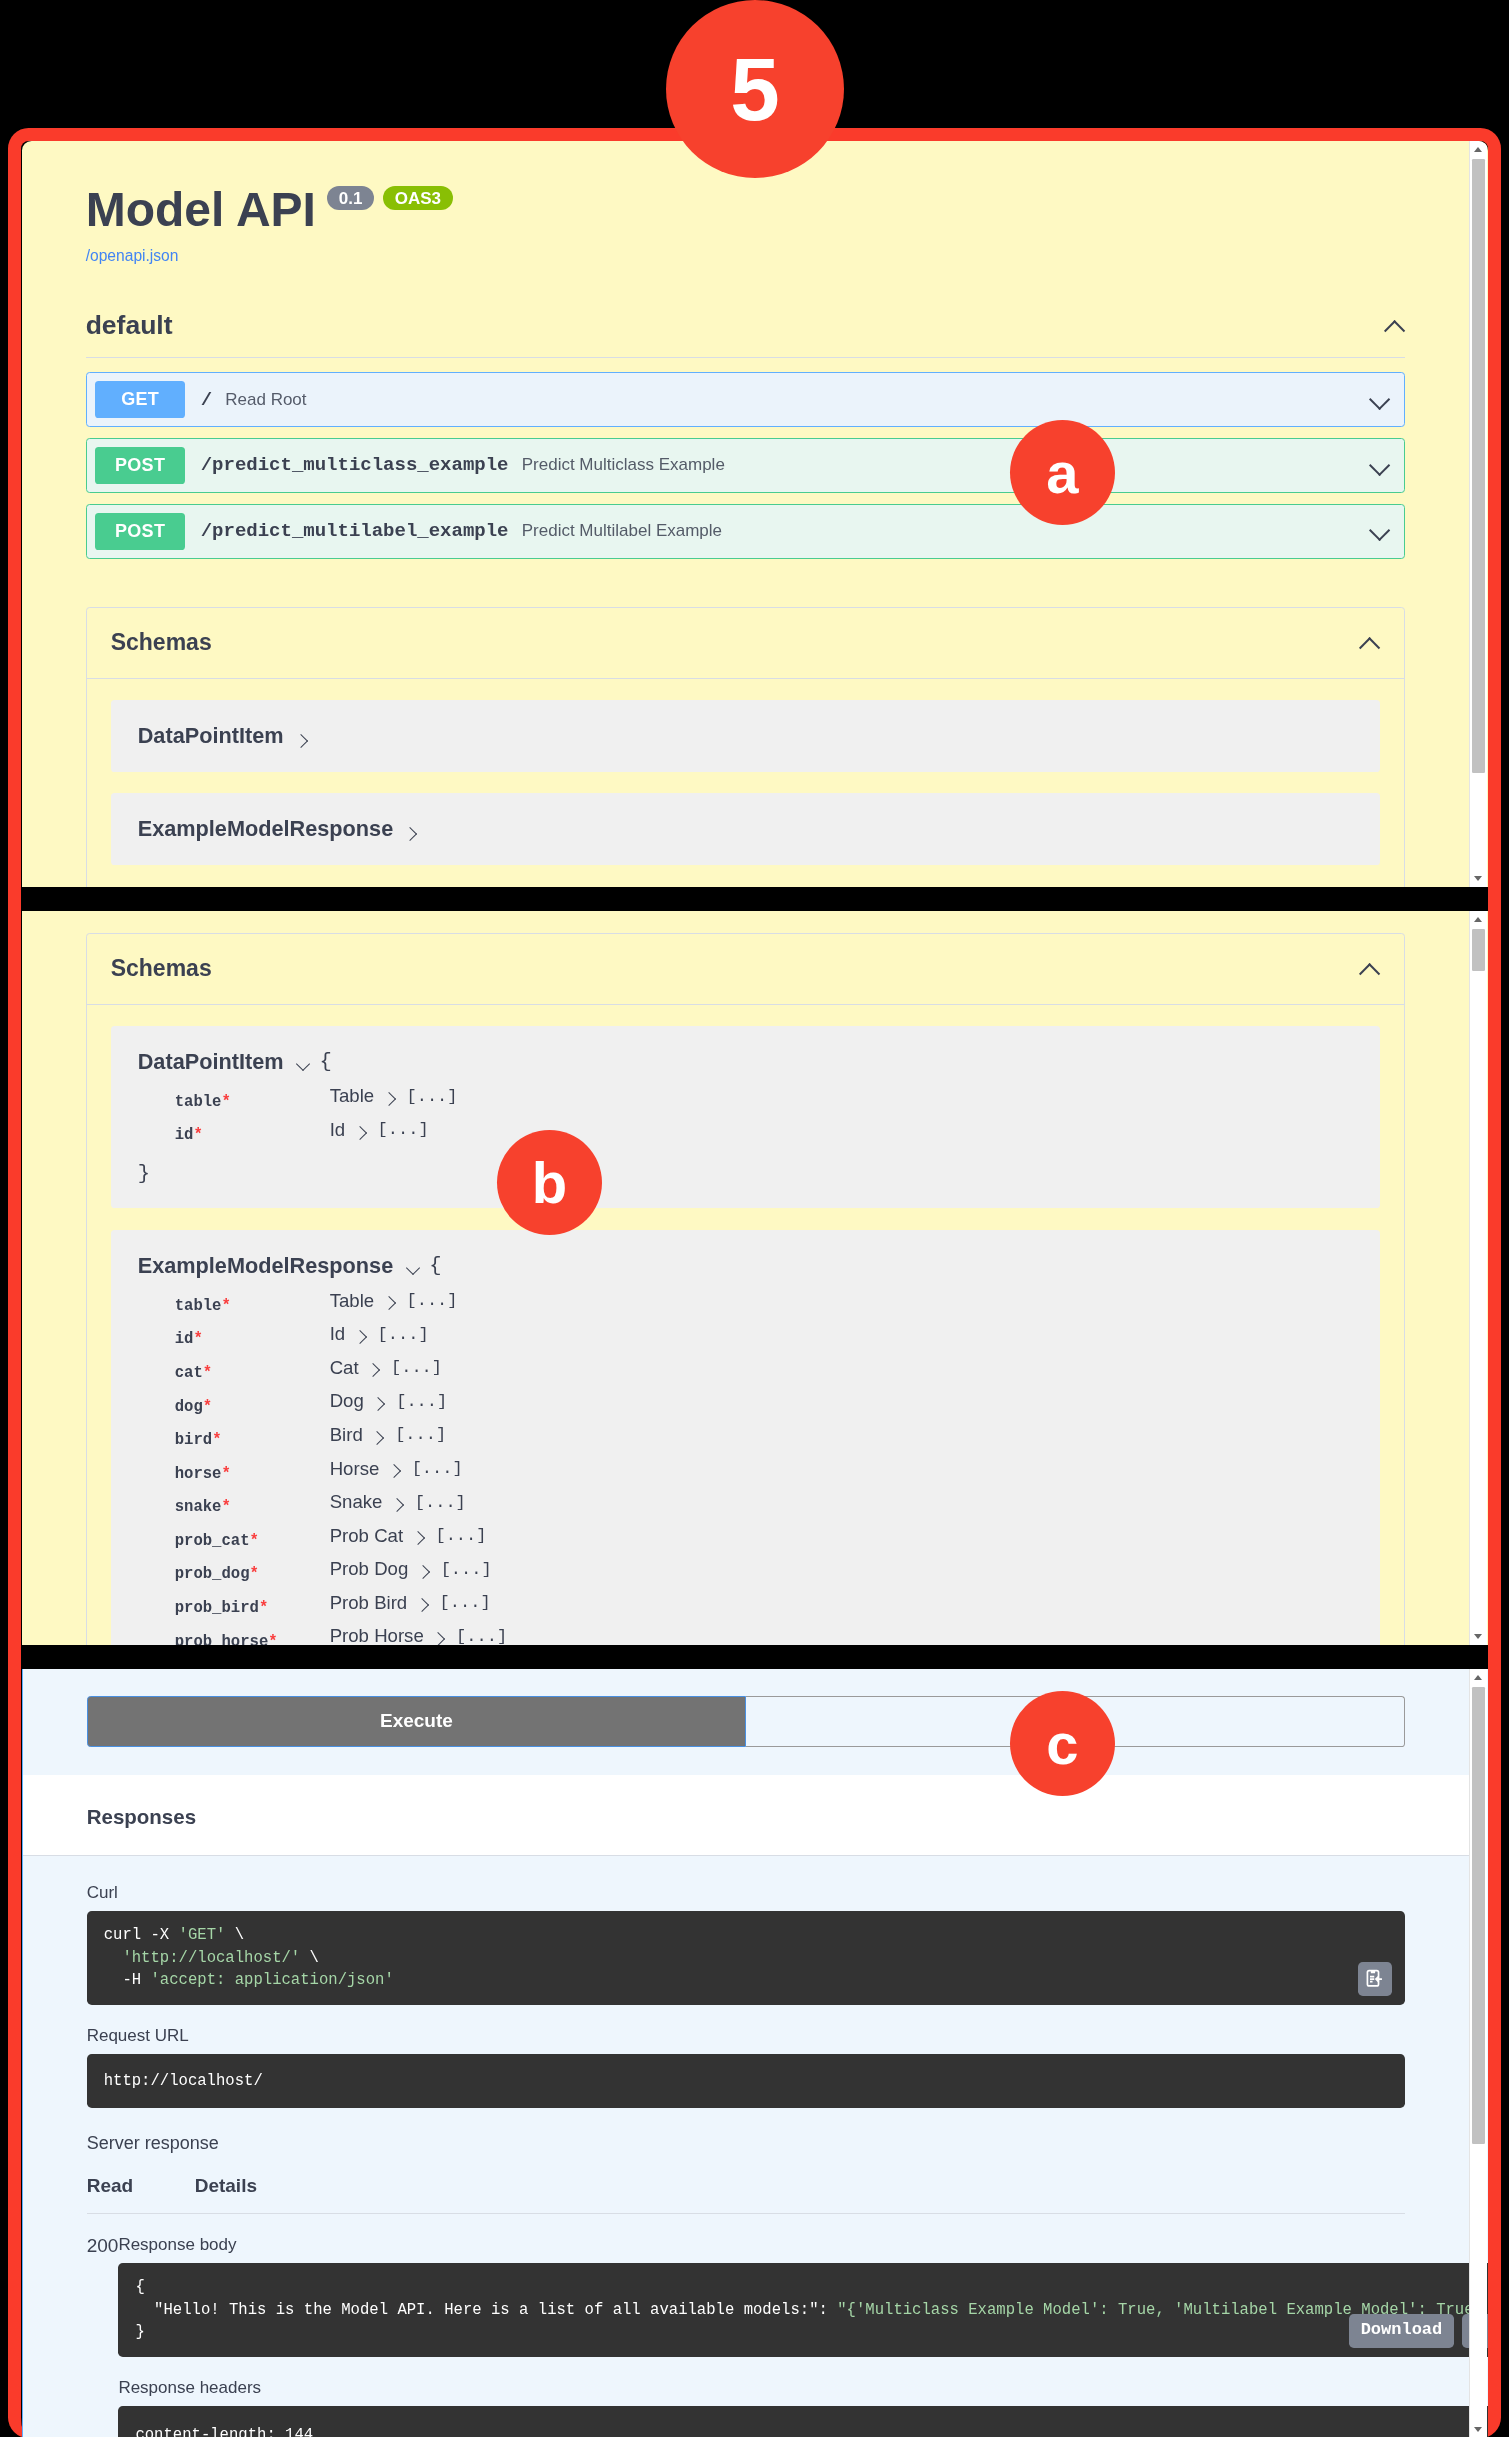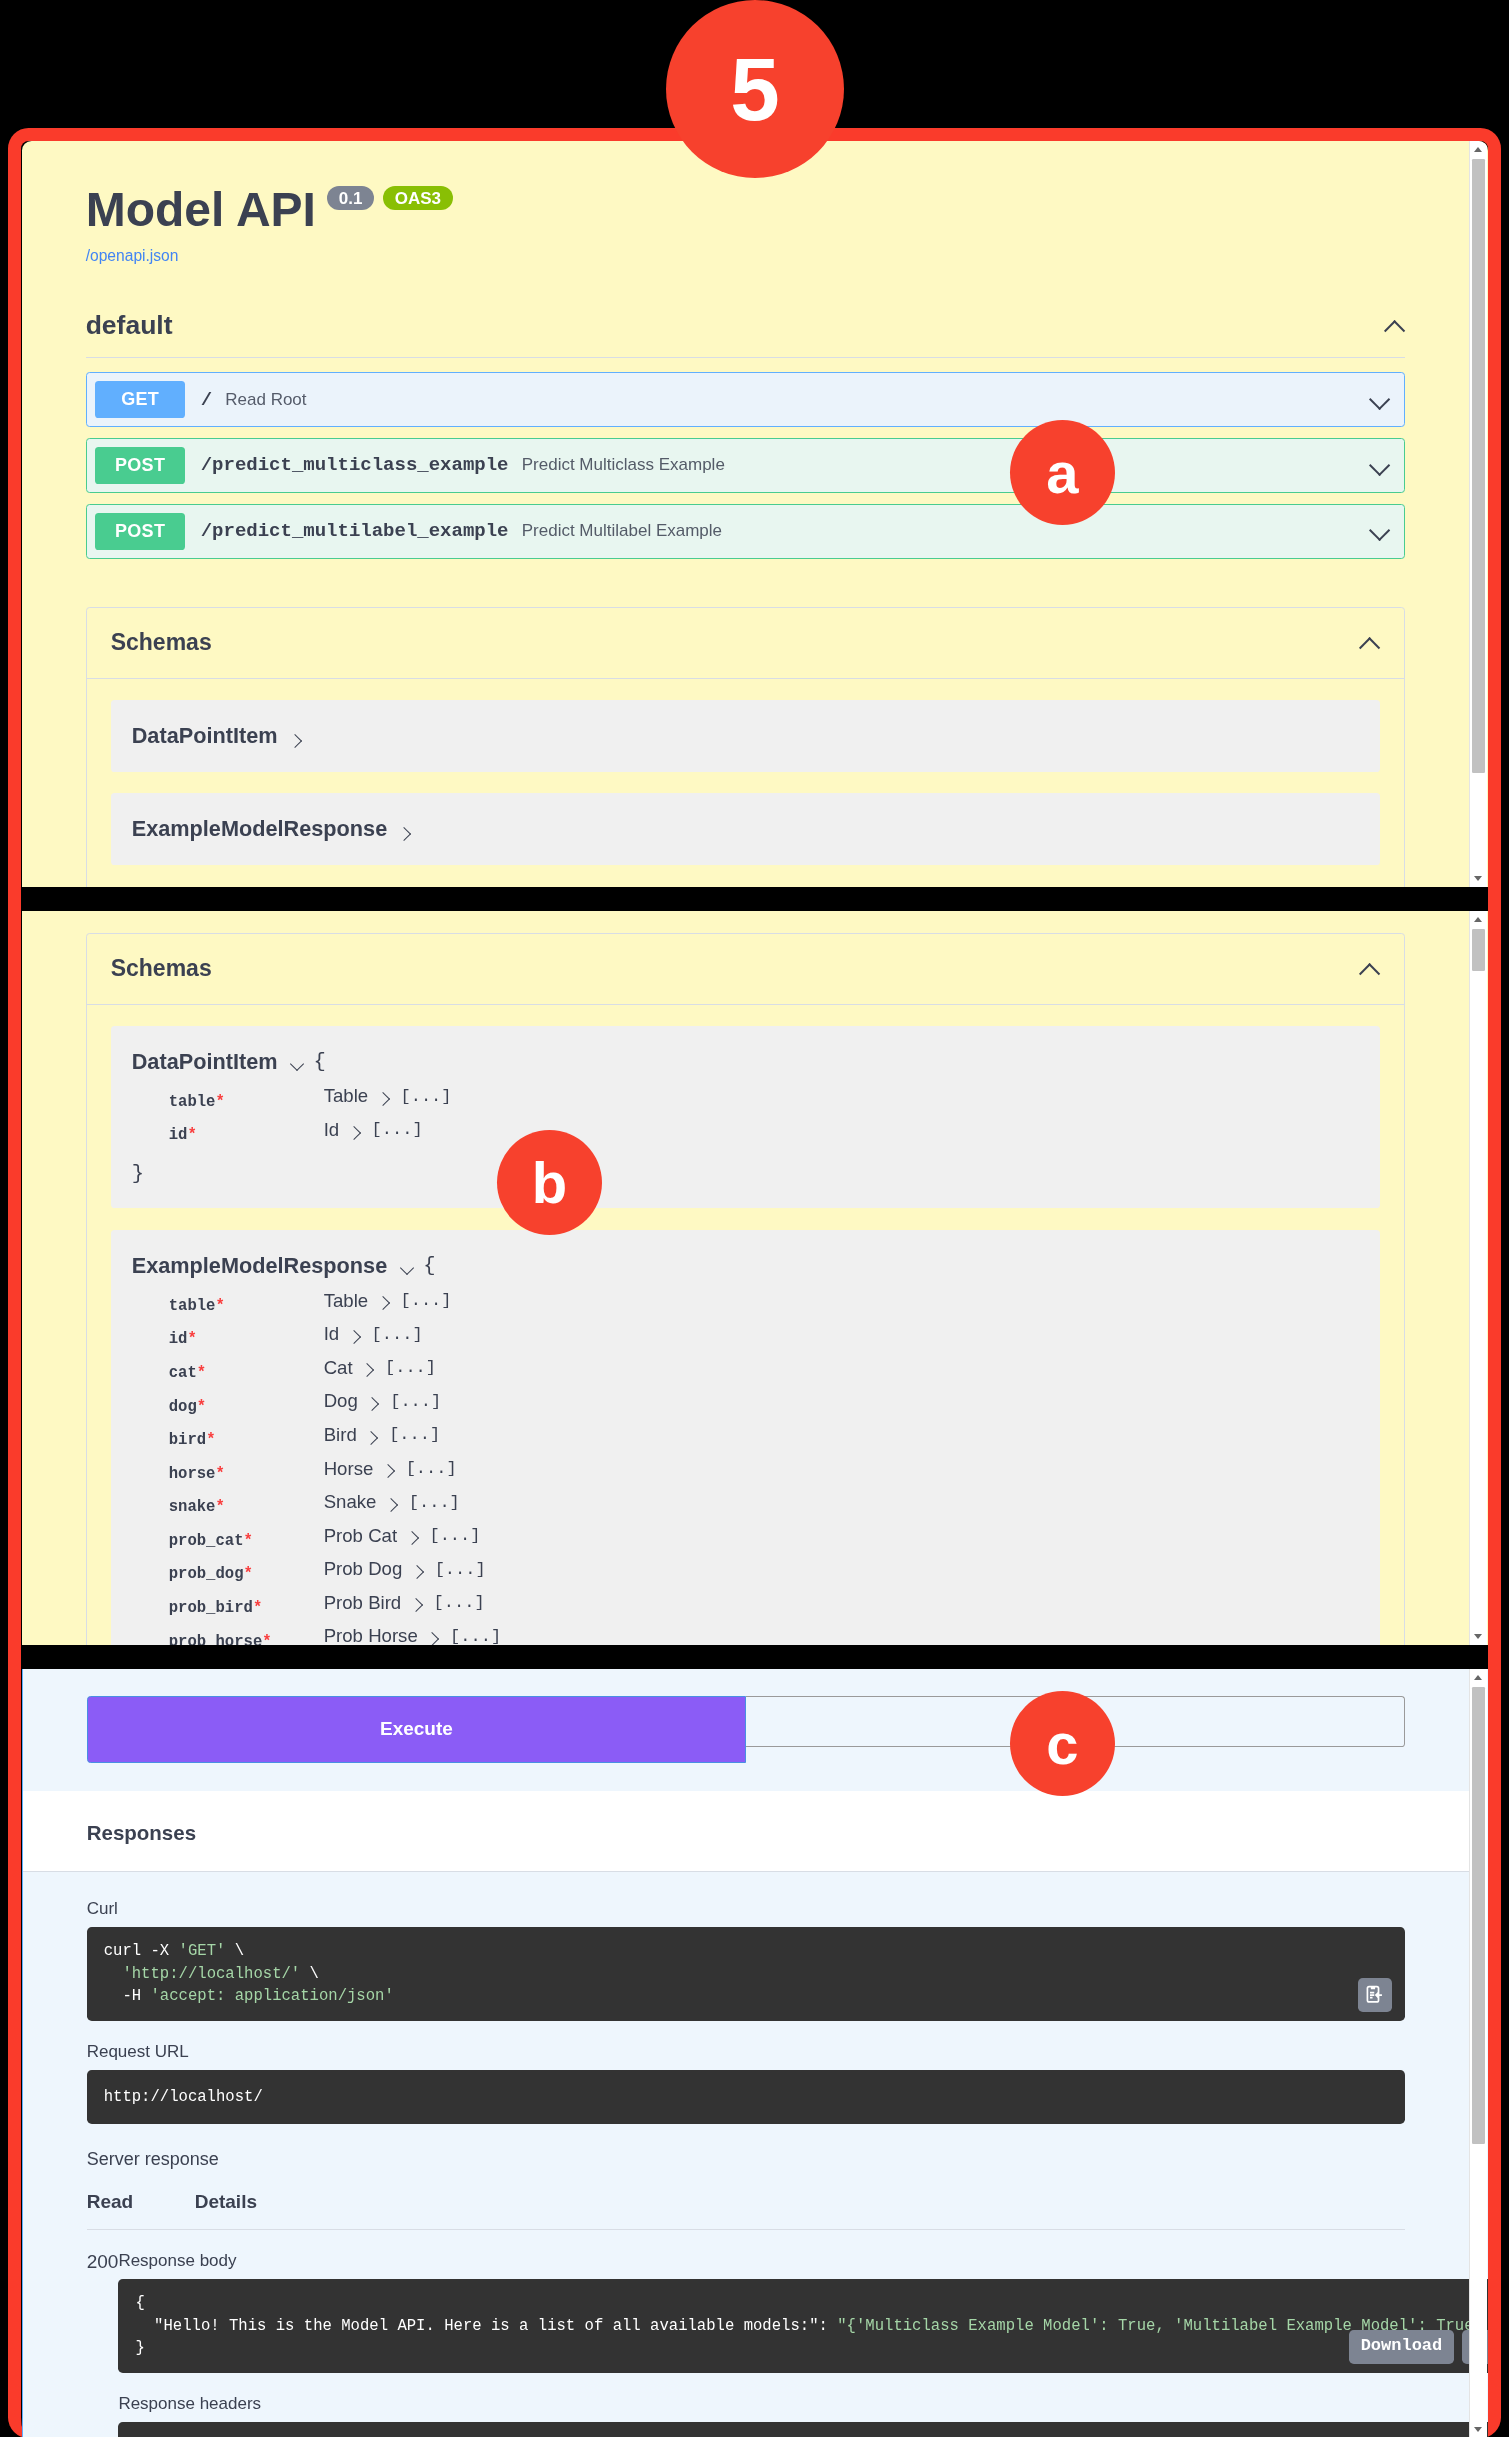--- a/index.html
+++ b/index.html
@@ -143,21 +143,21 @@
   .models-wrap { padding: 0 64px; margin-top: 48px; }
   .models-box { border: 1.2px solid #d8dde5; border-radius: 3.6px; }
   .models-head {
     display:flex; align-items:center; justify-content:space-between;
     padding: 21.7px 24px; border-bottom: 1.2px solid #d8dde5;
   }
   .models-title { font-size: 23px; font-weight: 700; color: #3b4151; }
   .models-body { padding: 20.5px 24px 24px 24px; }
 
   .model-card {
-    background: #f0f0f0; border-radius: 3.6px; padding: 23px 21px;
+    background: #f0f0f0; border-radius: 3.6px; padding: 23px 27px;
     margin-bottom: 21.7px;
   }
   .model-card:last-child { margin-bottom: 0; }
   .model-head-row { display:flex; align-items:center; }
   .model-name { font-size: 21.7px; font-weight: 700; color: #3b4151; }
   .brace { font-size: 20.5px; color:#3b4151; margin-left: 9.6px; font-family:"Liberation Mono",monospace; }
 
   .prop-table { margin-top: 10.8px; }
   .prop-row { display:flex; align-items:flex-start; margin-top: 8.4px; }
   .prop-key {
@@ -175,21 +175,21 @@
   }
   .close-brace {
     font-family:"Liberation Mono",monospace; font-size: 20.5px;
     color:#3b4151; margin-top: 18px;
   }
 
   
   .exec-wrap { padding: 26.5px 64px 0 64px; background: #eef6fd; }
   .btn-row { display:flex; }
   .btn-exec {
-    flex: 1; height: 67px; background:#8b5cf6; color:#fff;
+    flex: 1; height: 51px; background:#737373; color:#fff;
     display:flex; align-items:center; justify-content:center;
     font-size: 19px; font-weight: 700; border: 1.2px solid #4990e2;
     border-radius: 3.6px 0 0 3.6px;
   }
   .btn-clear {
     flex: 1; height: 51px; background:#eef6fd; color:#3b4151;
     display:flex; align-items:center; justify-content:center;
     font-size: 19px; font-weight: 400;
     border: 1.2px solid #9a9a9a; border-left: none; border-radius: 0 3.6px 3.6px 0;
   }

